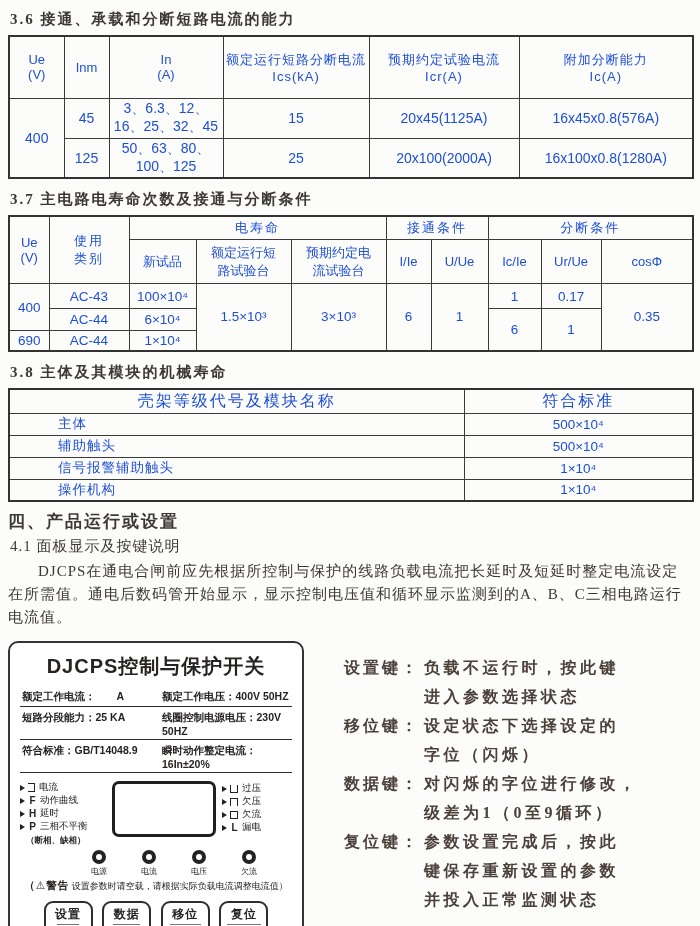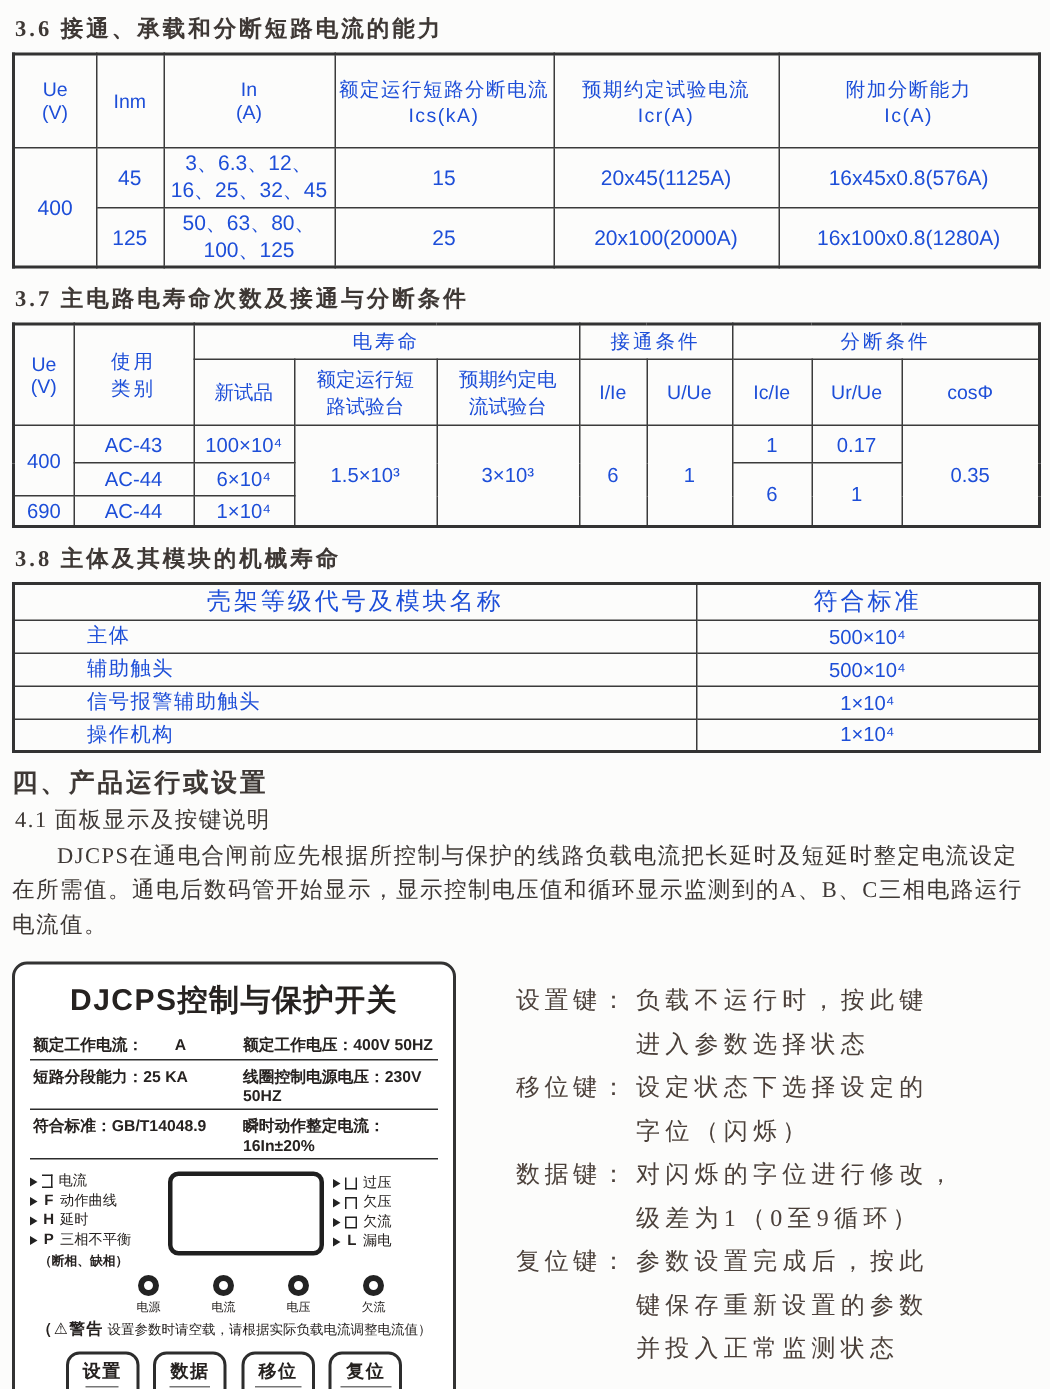--- a/index.html
+++ b/index.html
@@ -95,21 +95,21 @@
   .warn b { font-size:10.5px; letter-spacing:1px; }
 
   .btn-row { display:flex; justify-content:space-evenly; margin-top:8px; padding:0 14px; }
   .pbtn { width:49px; height:40px; border:2px solid #2d2d2d; border-radius:9px;
           display:flex; flex-direction:column; align-items:center; justify-content:center;
           background:#fff; }
   .pbtn .cn { font-size:12px; font-weight:bold; letter-spacing:1px; }
   .pbtn .en { font-size:8.5px; border-top:1px solid #777; padding:1px 3px 0 3px; margin-top:1px; }
 
   .keys { flex:1; padding:12px 0 0 40px; font-size:16px; color:#4b403a; }
-  .key-block { display:flex; }
+  .key-block { display:flex;font-weight:bold; }
   .key-name { width:80px; flex:none; letter-spacing:3px; line-height:29px; }
   .key-lines div { letter-spacing:3.5px; line-height:29px; white-space:nowrap; }
 </style>
 </head>
 <body>
 
 <div class="sec-h">3.6 接通、承载和分断短路电流的能力</div>
 
 <table id="t36">
   <colgroup>

